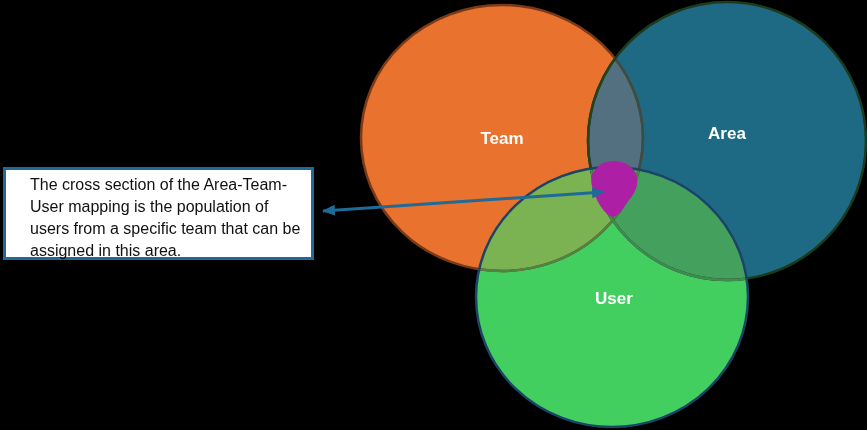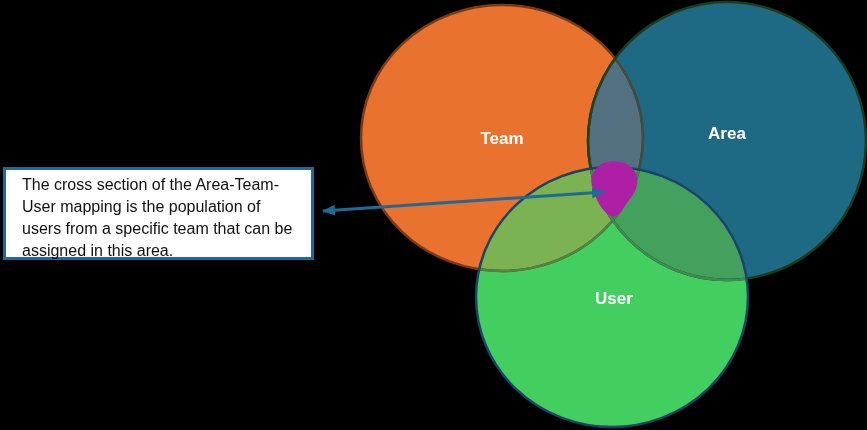--- a/index.html
+++ b/index.html
@@ -32,21 +32,21 @@
   }
   .callout {
     position: absolute;
     left: 3px;
     top: 167px;
     width: 311px;
     height: 93px;
     box-sizing: border-box;
     background: #ffffff;
     border: 3px solid #1F6A96;
-    padding: 4px 8px 4px 16px;
+    padding: 4px 8px 4px 24px;
   }
   .callout-text {
     font-family: "Liberation Sans", sans-serif;
     font-size: 16px;
     line-height: 22px;
     color: #111111;
   }
 </style>
 </head>
 <body>

